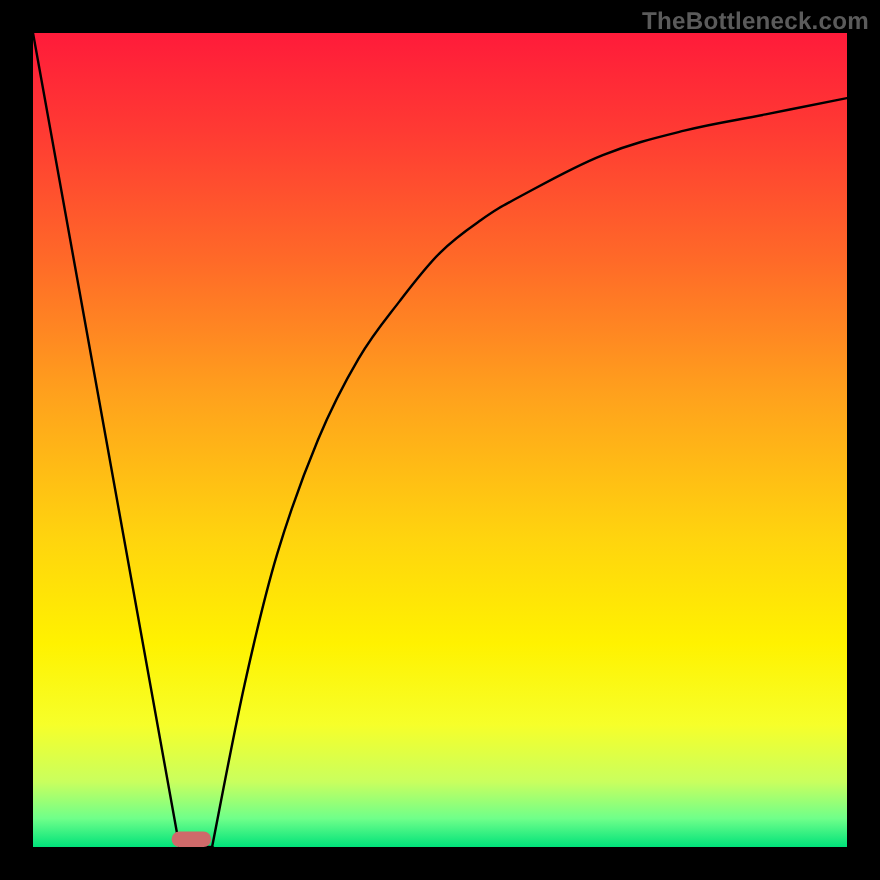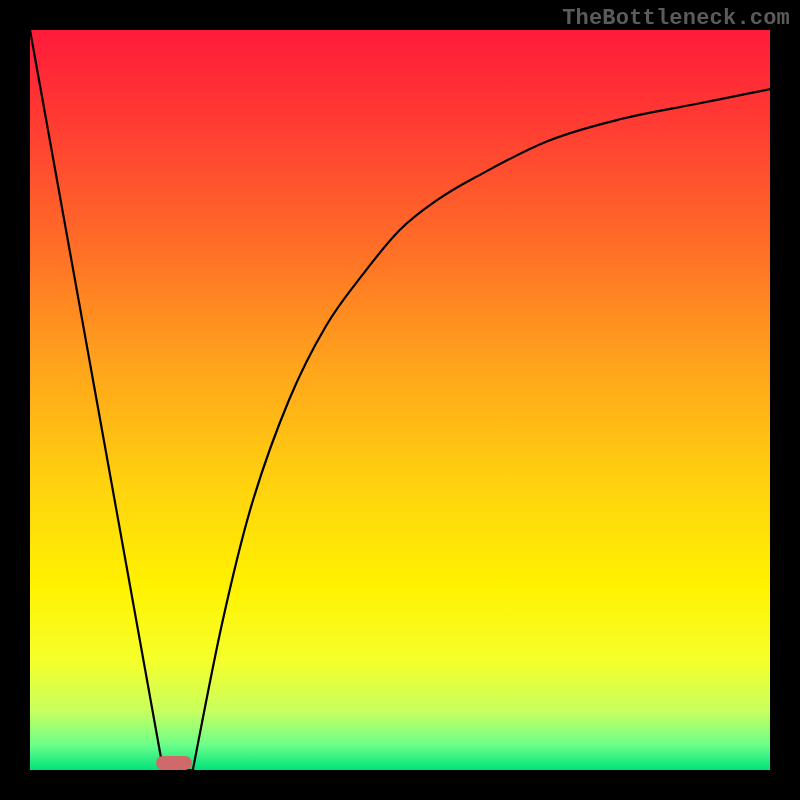--- a/index.html
+++ b/index.html
@@ -9,21 +9,20 @@
     height: 800px;
     background: #000;
     overflow: hidden;
     font-family: Arial, Helvetica, sans-serif;
   }
   .outer {
     position: relative;
     width: 800px;
     height: 800px;
     background: #000;
-    font-family: Liberation Mono, monospace;
   }
   .plot {
     position: absolute;
     left: 30px;
     top: 30px;
     width: 740px;
     height: 740px;
   }
   .gradient {
     position: absolute;

